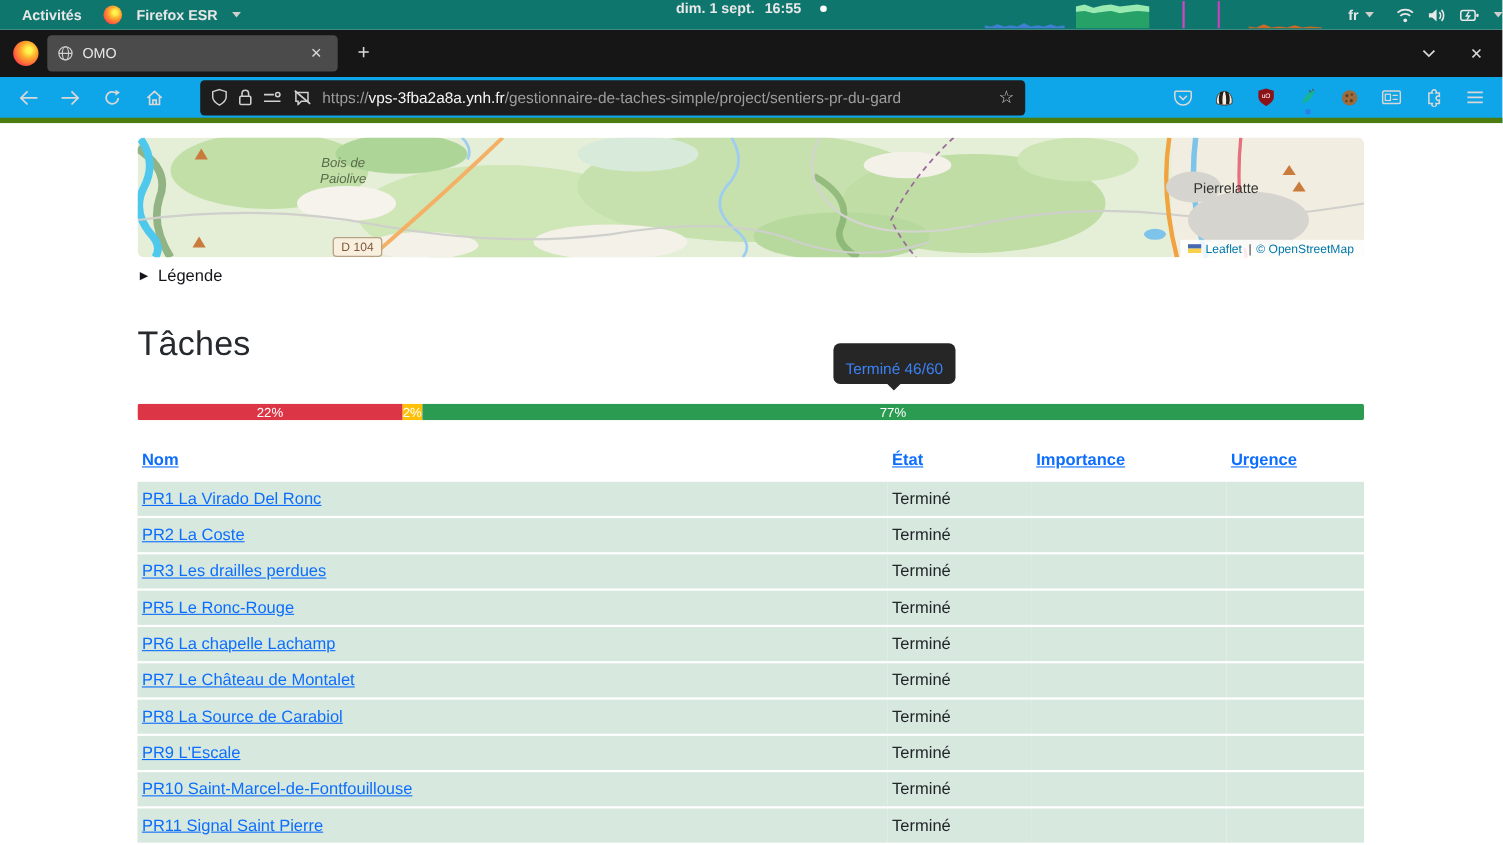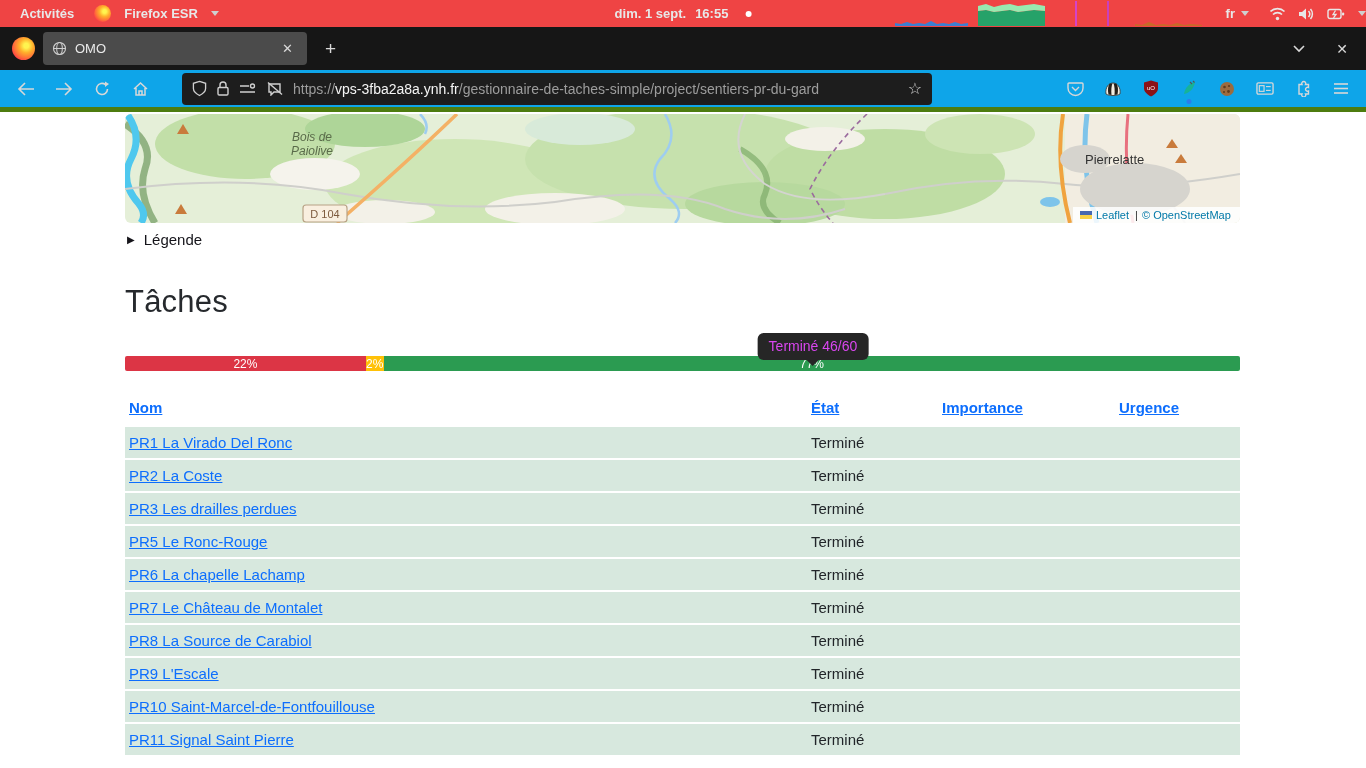--- a/index.html
+++ b/index.html
@@ -1,20 +1,20 @@
 <!DOCTYPE html>
 <html><head>
 <meta charset="utf-8">
 <style>
   * { box-sizing: border-box; margin: 0; padding: 0; }
   html,body { width:1366px; height:768px; overflow:hidden; }
   body { font-family:"Liberation Sans", sans-serif; background:#fff; }
 
   
-  .gnome-bar { height:27px; background:#ef4444; color:#e8e8e8; display:flex; align-items:center;
+  .gnome-bar { height:27px; background:#0f766e; color:#e8e8e8; display:flex; 
                font-size:13px; font-weight:700; position:relative; }
   .gnome-left { display:flex; align-items:center; gap:14px; padding-left:14px; }
   .gnome-activities { padding:2px 6px; cursor:pointer; }
   .gnome-app { display:flex; align-items:center; gap:13px; cursor:pointer; }
   .ff-mini { width:17px; height:17px; border-radius:50%;
              background:radial-gradient(circle at 62% 38%, #fff44f 0 12%, #ffae2b 35%, #ff7139 60%, #ff3647 80%, #9059ff 100%); }
   .tri-down { width:0; height:0; border-left:4px solid transparent; border-right:4px solid transparent;
               border-top:5px solid #cfcfcf; display:inline-block; }
   .gnome-center { position:absolute; left:50%; transform:translateX(-50%); display:flex; align-items:center; gap:9px; }
   .gnome-dot { width:6px; height:6px; border-radius:50%; background:#fff; margin-left:8px; }
@@ -48,34 +48,34 @@
   .star { color:#d5d5d5; font-size:16px; cursor:pointer; }
   .ext-icons { margin-left:auto; display:flex; align-items:center; gap:20px; padding-right:6px; }
   .ext { width:18px; height:18px; display:flex; align-items:center; justify-content:center; position:relative; cursor:pointer; }
   .ext .notif-dot { position:absolute; bottom:-6px; left:50%; transform:translateX(-50%); width:5px; height:5px;
                     border-radius:50%; background:#2b7de9; }
 
   
   .content { background:#fff; padding:1px 0 0 125px; }
   .page-inner { width:1115px; }
 
-  .map-wrap { height:109px; border-radius:6px; overflow:hidden; position:relative; margin-top:1px; }
+  .map-wrap { height:109px; border-radius:6px; overflow:hidden; position:relative; margin-top:12px; }
   .map-wrap svg { display:block; }
 
   .legend-row { display:flex; align-items:center; gap:9px; margin:8px 0 0 2px; font-size:15px; color:#15141a; cursor:pointer; }
   .legend-arrow { font-size:10px; color:#15141a; }
 
   h1.page-title { font-size:31px; font-weight:400; color:#26292d; margin-top:36px; letter-spacing:0.2px; }
 
   .progress-area { position:relative; margin-top:36px; }
   .progress-bar { display:flex; height:15px; border-radius:2px; overflow:hidden; width:100%; }
   .progress-bar .seg { height:100%; display:flex; align-items:center; justify-content:center;
                        color:#fff; font-size:12px; overflow:visible; white-space:nowrap; }
-  .tooltip { position:absolute; bottom:11px; left:61.7%; transform:translateX(-50%);
-             background:#262626; color:#d946ef; font-size:14px; padding:5px 11px 6px; border-radius:6px; white-space:nowrap; }
+  .tooltip { position:absolute; bottom:33px; left:61.7%; transform:translateX(-50%);
+             background:#262626; color:#3b82f6; font-size:14px; padding:15px 11px 6px; border-radius:6px; white-space:nowrap; }
   .tooltip::after { content:""; position:absolute; top:100%; left:50%; transform:translateX(-50%);
                     border:6px solid transparent; border-top-color:#262626; }
 
   table.tasks { width:1115px; margin-top:20px; border-collapse:separate; border-spacing:0 2px; font-size:15px; }
   table.tasks th { text-align:left; padding:6px 0 9px 4px; }
   table.tasks th a { color:#0d6efd; font-weight:700; text-decoration:underline; }
   table.tasks td { height:31px; padding:0 0 0 4px; vertical-align:middle; color:#212529; }
   tr.done td { background:#d7e8de; }
   table.tasks td a { color:#0d6efd; text-decoration:underline; }
 </style>

